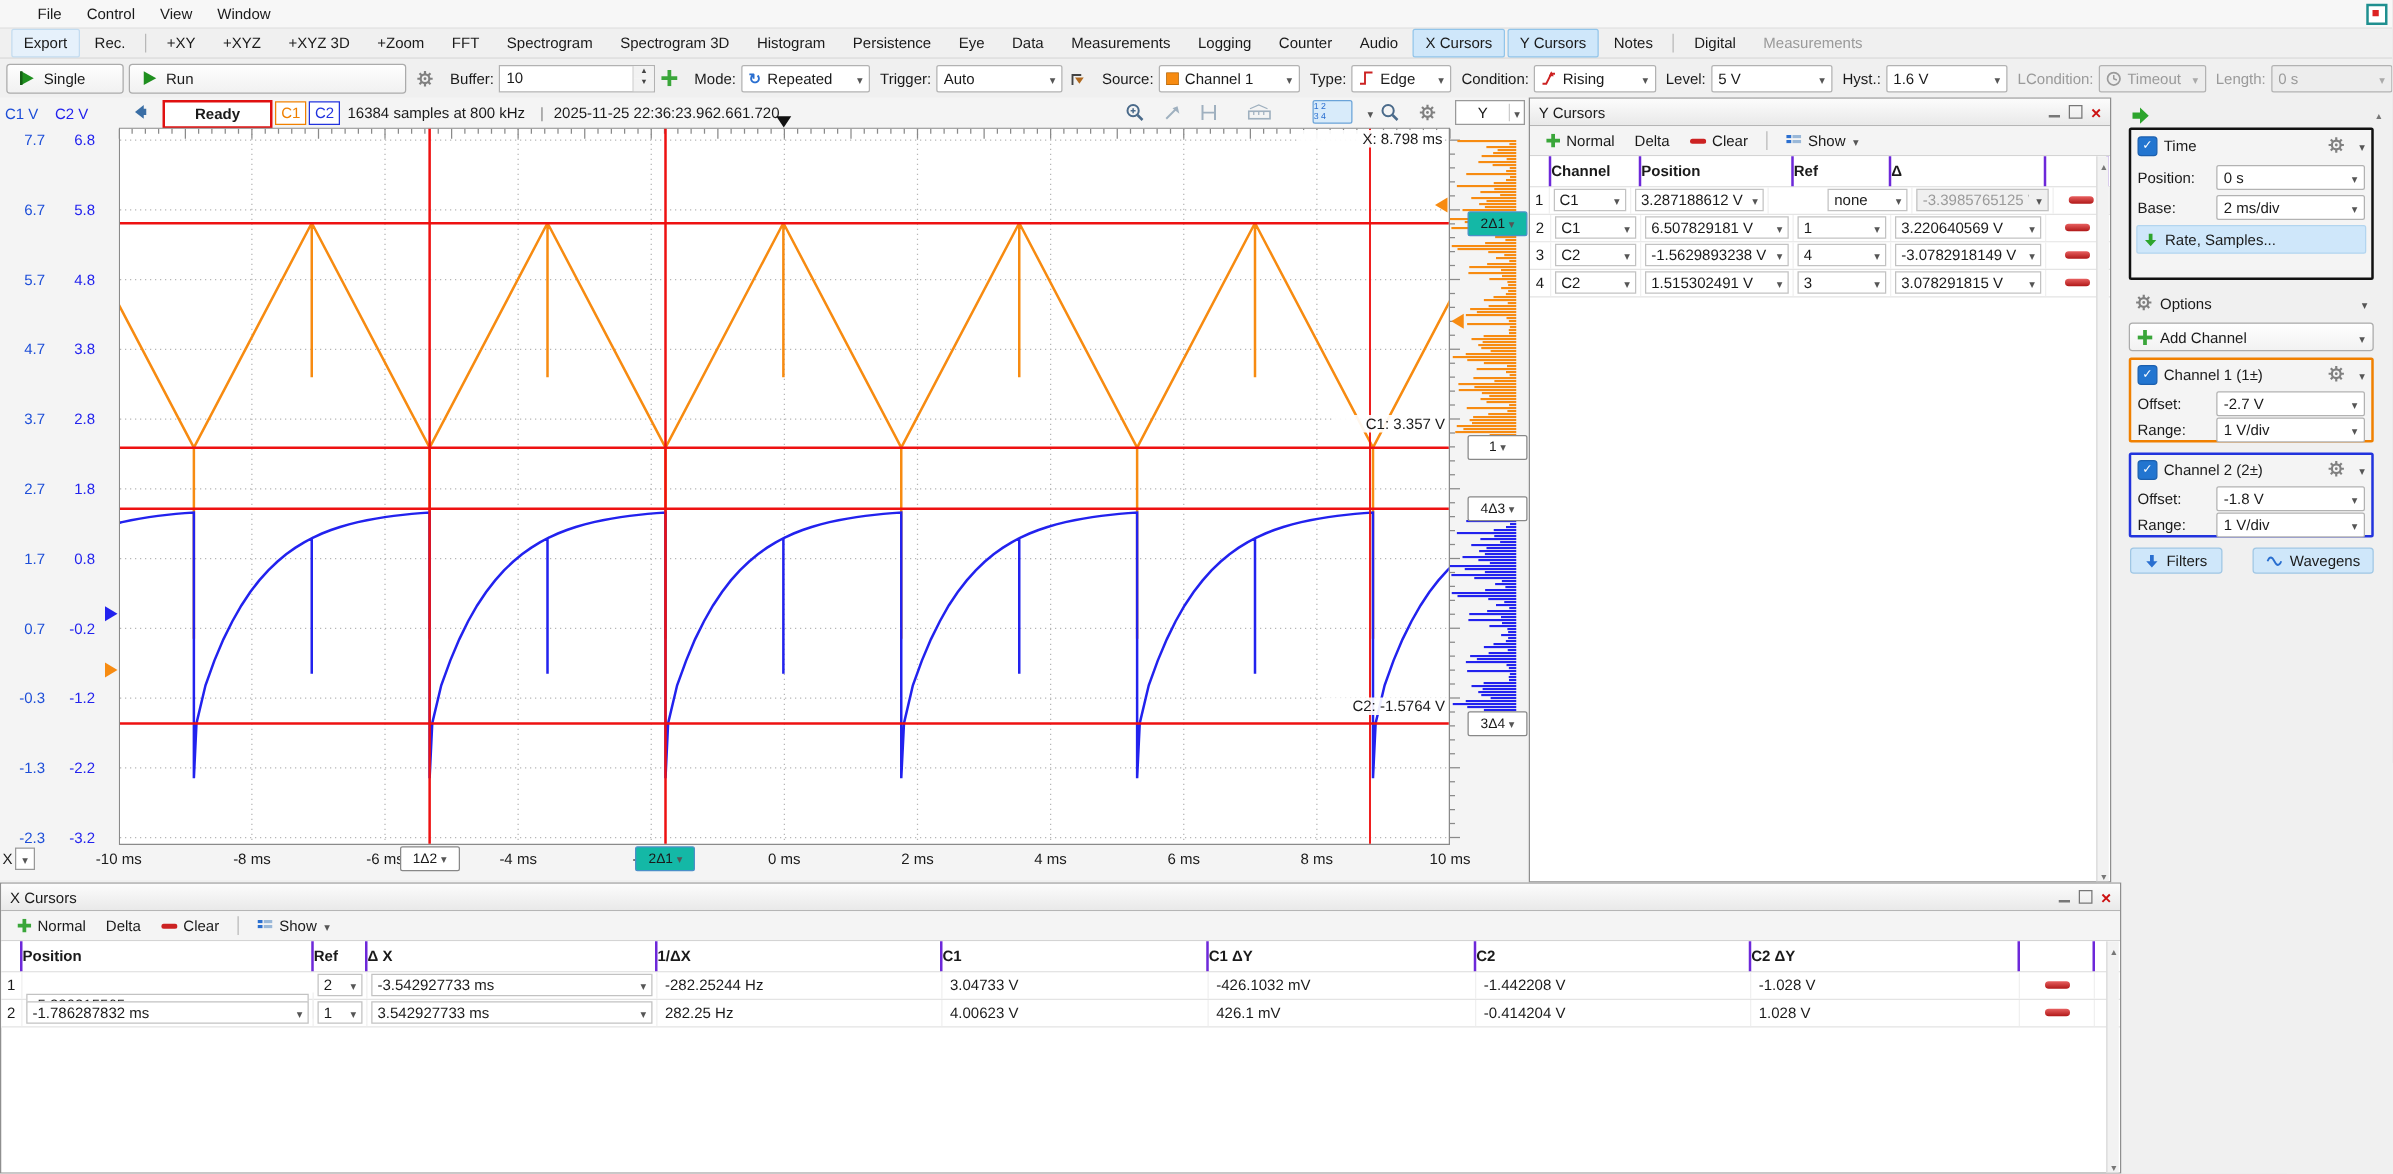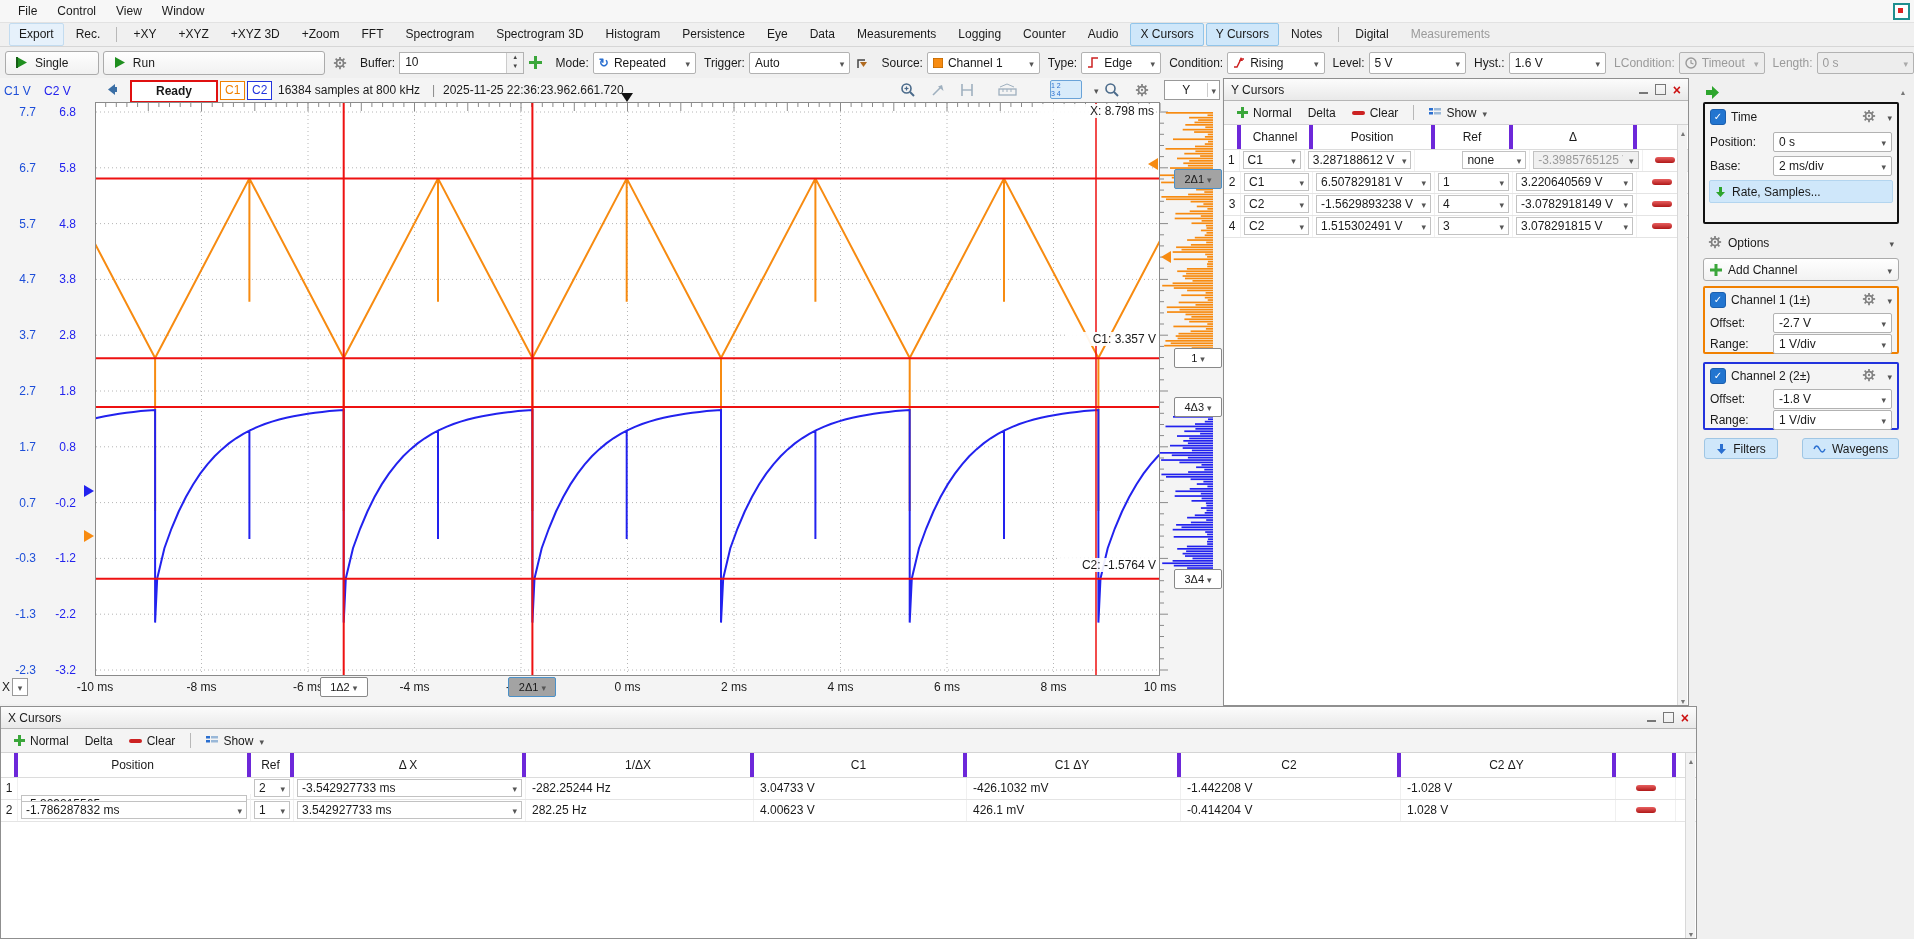--- a/index.html
+++ b/index.html
@@ -1,19 +1,19 @@
 <!DOCTYPE html>
 <html><head>
 <meta charset="utf-8">
 <style>
   html,body{margin:0;padding:0;background:#e8e8e8;font-family:"Liberation Sans",sans-serif;}
   #root{position:relative;width:1914px;height:939px;background:#f0f0f0;overflow:hidden;font-size:12px;color:#1a1a1a;}
   .abs{position:absolute;}
   
-  #menubar{left:0;top:0;width:1914px;height:22px;background:#f7f7f7;display:flex;align-items:center;padding-left:8px;box-sizing:border-box;}
+  #menubar{left:0;top:0;width:1914px;height:22px;background:#f7f7f7;display:flex;align-items:center;padding-left:20px;box-sizing:border-box;}
   .menu-item{padding:0 10px;line-height:22px;cursor:default;}
   #app-ico{position:absolute;right:4px;top:3px;width:13px;height:13px;border:2px solid #1f8f8f;background:#fff;}
   #app-ico::after{content:"";position:absolute;left:3px;top:3px;width:5px;height:5px;background:#d22;}
   #tabrow{left:0;top:22px;width:1914px;height:25px;background:#f0f0f0;border-top:1px solid #e2e2e2;border-bottom:1px solid #d6d6d6;display:flex;align-items:center;padding-left:8px;box-sizing:border-box;}
   .tab{padding:1px 9px;margin:0 1px;line-height:19px;border:1px solid transparent;border-radius:2px;white-space:nowrap;}
   .tab.active{background:#cfe7fa;border-color:#92c5ea;}
   .tab.lite{background:#e6f1fb;border-color:#c3dcf0;}
   .tab.disabled{color:#9a9a9a;}
   .vsep{width:1px;height:15px;background:#b8b8b8;margin:0 5px;}
   
@@ -36,21 +36,21 @@
   .spin-dn::after{content:"▼";font-size:6px;color:#444;display:block;}
   
   #scope{left:0;top:78px;width:1222px;height:626px;background:#f4f4f4;}
   #plot-svg{position:absolute;left:95px;top:24px;}
   .axt{position:absolute;font-size:12px;}
   .c1t{color:#1d4ed8;}
   .c2t{color:#2222ee;}
   .tickv{position:absolute;width:36px;text-align:right;font-size:12px;}
   .xtick{position:absolute;width:64px;text-align:center;font-size:12px;top:602px;}
   .handle{position:absolute;width:48px;height:20px;background:#fff;border:1px solid #888;border-radius:2px;display:flex;align-items:center;justify-content:center;gap:3px;font-size:11px;box-sizing:border-box;z-index:6;}
-  .handle.sel{background:#a3a3a3;border-color:#4a90c8;}
+  .handle.sel{background:#14b8a6;border-color:#4a90c8;}
   .readout{position:absolute;background:rgba(255,255,255,.92);font-size:12px;padding:0 2px;z-index:5;white-space:nowrap;}
   .ready-box{position:absolute;left:130px;top:2px;width:84px;height:19px;border:2px solid #e01010;background:#fff;font-weight:bold;text-align:center;line-height:19px;}
   .badge{position:absolute;top:3px;height:17px;line-height:17px;padding:0 4px;border:1px solid;font-size:12px;background:#fff;}
   .trig-mark{position:absolute;width:0;height:0;border-left:6px solid transparent;border-right:6px solid transparent;border-top:9px solid #111;z-index:6;}
   .arr-r{position:absolute;width:0;height:0;border-top:6px solid transparent;border-bottom:6px solid transparent;border-left:10px solid;z-index:6;}
   .arr-l{position:absolute;width:0;height:0;border-top:6px solid transparent;border-bottom:6px solid transparent;border-right:10px solid;z-index:6;}
   .ico-btn{display:inline-flex;align-items:center;justify-content:center;width:24px;height:20px;}
   .grid1234{width:32px;height:19px;border:1px solid #6aa3d8;background:#d8ebfa;border-radius:2px;color:#2a6fd0;font-size:7px;line-height:8px;text-align:center;padding-top:1px;box-sizing:border-box;}
   .ysel{position:absolute;right:2px;top:2px;width:56px;height:20px;background:#fff;border:1px solid #999;display:flex;align-items:center;box-sizing:border-box;}
   .ysel .yl{flex:1;text-align:center;border-right:1px solid #ccc;}
@@ -60,21 +60,21 @@
   .panel{background:#fff;border:1px solid #8f8f8f;box-sizing:border-box;}
   .titlebar{height:22px;background:linear-gradient(#fcfcfc,#e9e9e9);border-bottom:1px solid #b5b5b5;display:flex;align-items:center;padding:0 7px;box-sizing:border-box;}
   .titlebar .tspace{flex:1;}
   .wicon{width:9px;height:9px;border:1px solid #777;margin-left:7px;}
   .wicon.min{border:none;border-bottom:2px solid #777;height:7px;}
   .wclose{margin-left:7px;color:#cc1111;font-weight:bold;font-size:14px;line-height:14px;}
   .wclose::after{content:"×";}
   .ptoolbar{height:24px;background:#f4f4f4;border-bottom:1px solid #d4d4d4;display:flex;align-items:center;gap:4px;padding:0 7px;box-sizing:border-box;}
   .tbtn{display:flex;align-items:center;gap:5px;padding:0 6px;height:20px;}
   .thead{display:flex;border-bottom:1px solid #dcdcdc;background:#fff;}
-  .thead span{text-align:center;line-height:24px;border-right:4px solid #6d28d9;box-sizing:border-box;overflow:hidden;}
+  .thead span{line-height:24px;border-right:2px solid #6d28d9;box-sizing:border-box;overflow:hidden;font-weight:bold;}
   .trow{display:flex;align-items:center;height:21px;border-bottom:1px solid #e4e4e4;background:#fff;}
   .tcell{box-sizing:border-box;height:21px;line-height:20px;border-right:1px solid #f0f0f0;overflow:hidden;white-space:nowrap;}
   .tcell.txt{padding-left:6px;}
   .tcell.ctr{text-align:center;padding:0;}
   .cellcombo{display:flex;align-items:center;height:18px;margin:1px 3px;background:#fff;border:1px solid #c2c2c2;padding:0 4px;box-sizing:border-box;}
   .cellcombo .ctext{flex:1;overflow:hidden;white-space:nowrap;}
   .cellcombo.disabled{background:#f0f0f0;color:#9a9a9a;}
   .dashpill{width:20px;height:6px;border-radius:3px;background:linear-gradient(#e86060,#b01818);margin:0 auto;}
   .scroll{position:absolute;width:10px;background:#f2f2f2;border-left:1px solid #d8d8d8;box-sizing:border-box;}
   .sup,.sdn{position:absolute;width:10px;height:12px;text-align:center;color:#777;}

